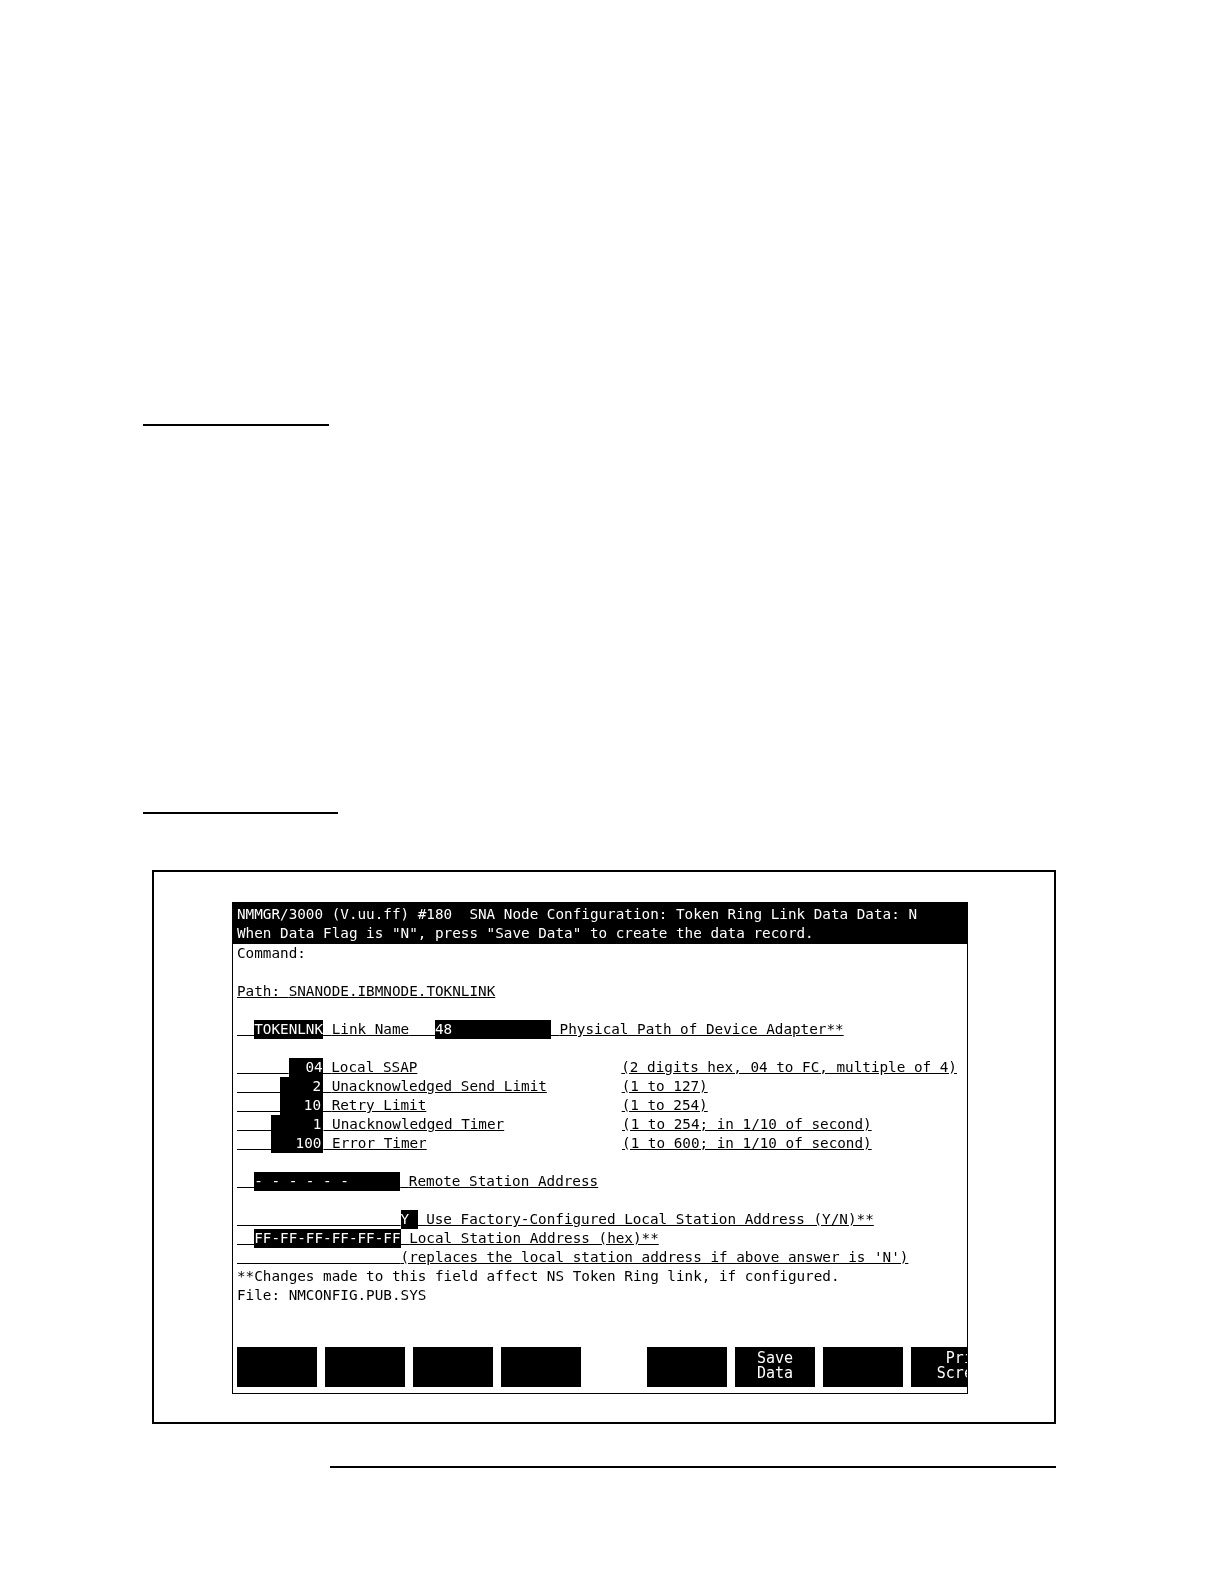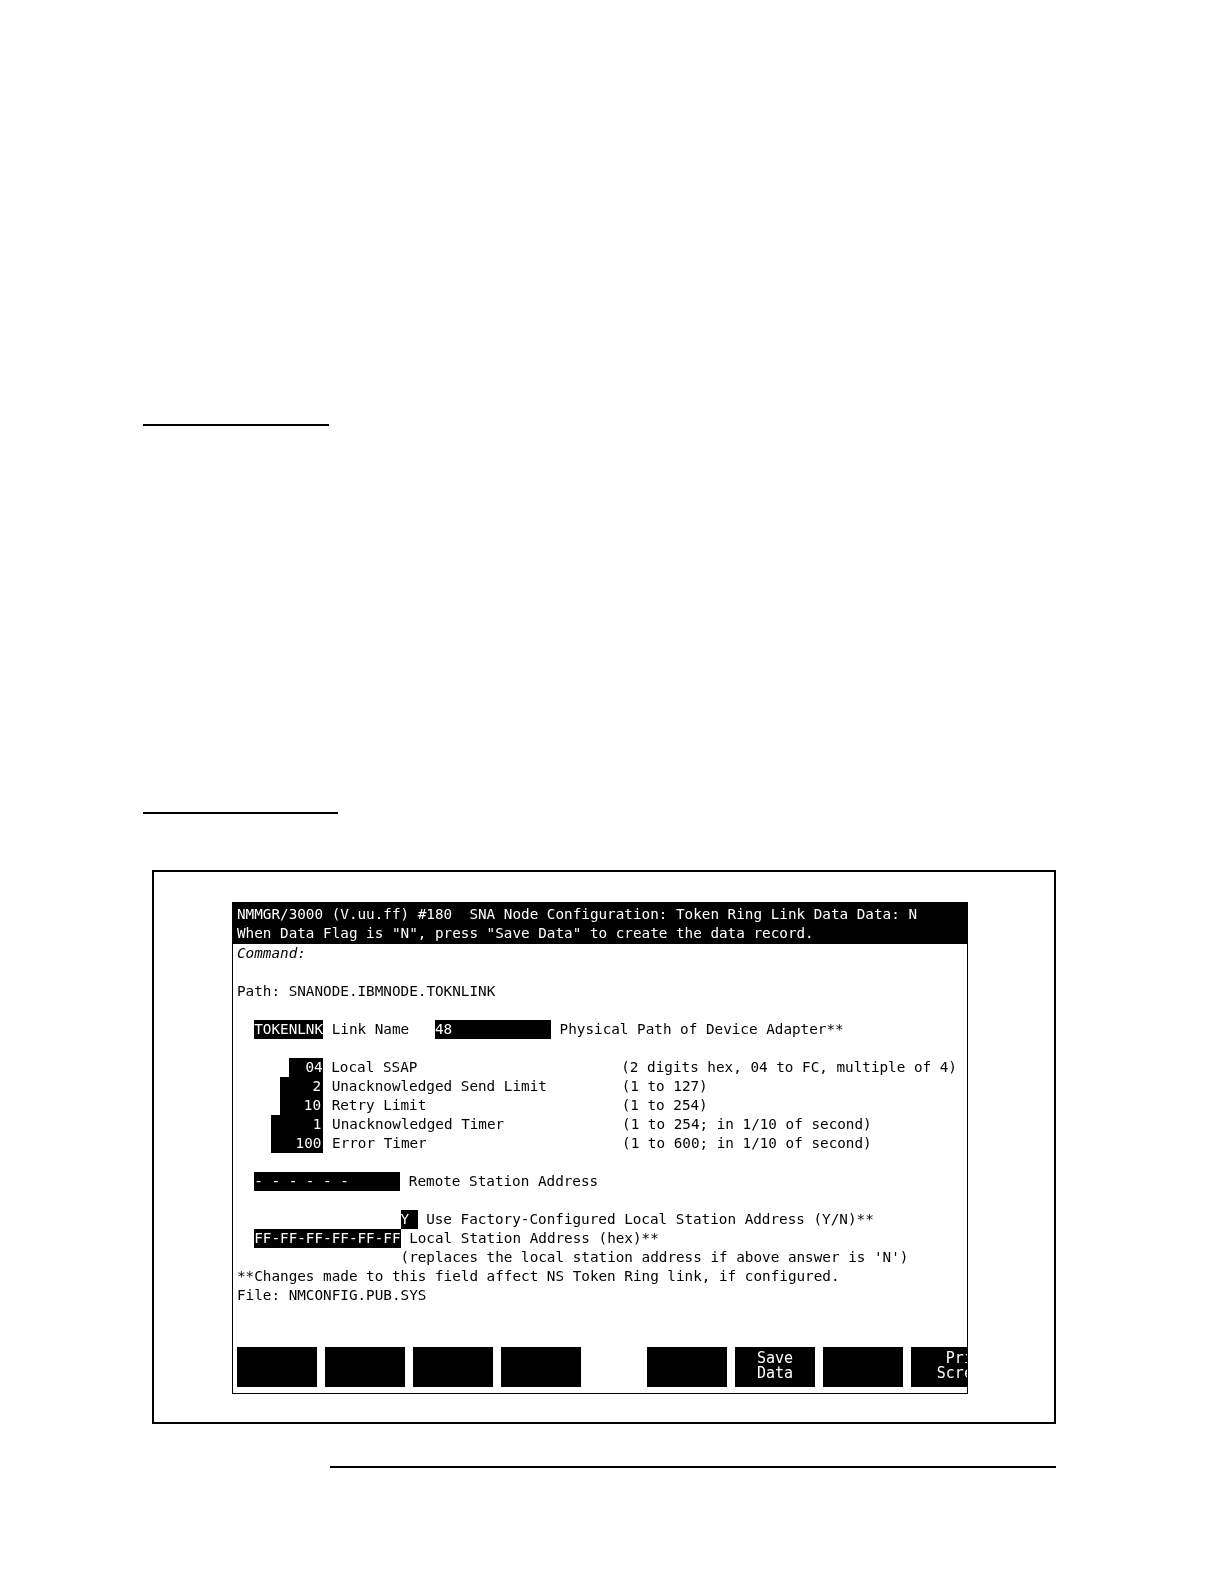--- a/index.html
+++ b/index.html
@@ -54,36 +54,36 @@
     overflow: hidden;
   }
 
   
   .inv {
     background: #000;
     color: #fff;
     display: inline-block;
     white-space: pre;
   }
-  .plain { white-space: pre; display: inline-block; }
+  .plain { white-space: pre; display: inline-block; text-decoration: underline; }
 
   .term-line { white-space: pre; }
 
   .header-block {
     background: #000;
     color: #fff;
     padding: 2px 4px 1px 4px;
   }
   .header-block .term-line { background: #000; color: #fff; }
 
   .cmd-line {
     padding: 0 4px;
     white-space: pre;
   }
-  .cmd-label { background: #fff; color: #000; font-style: italic; }
+  .cmd-label { background: #fff; color: #000; }
   .cmd-field {
     background: #000;
     color: #fff;
     display: inline-block;
     width: 666px;
   }
 
   .body-area {
     padding: 0 4px;
   }

